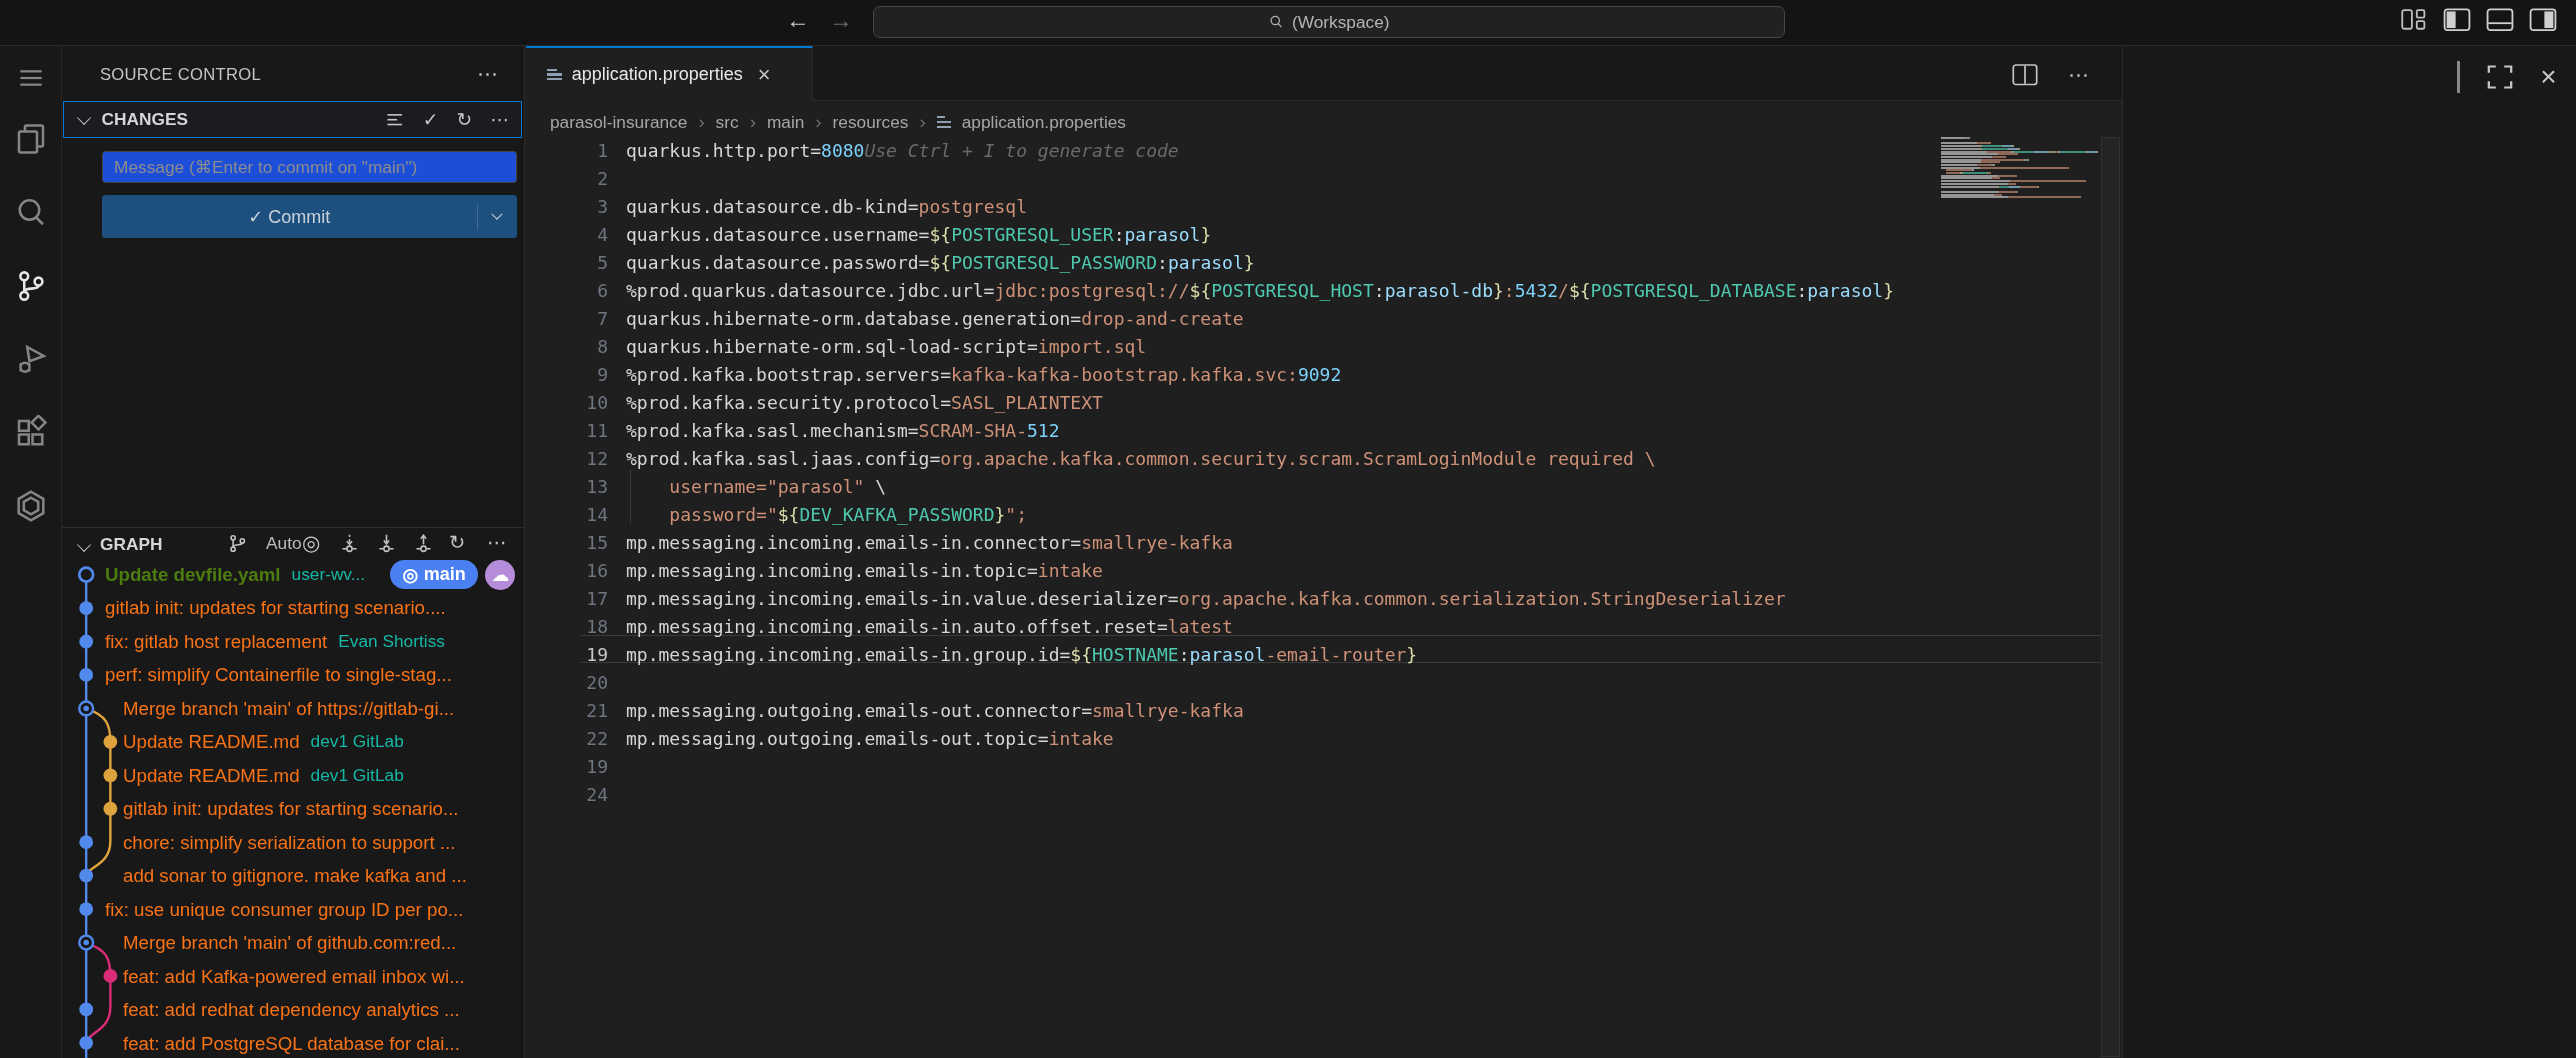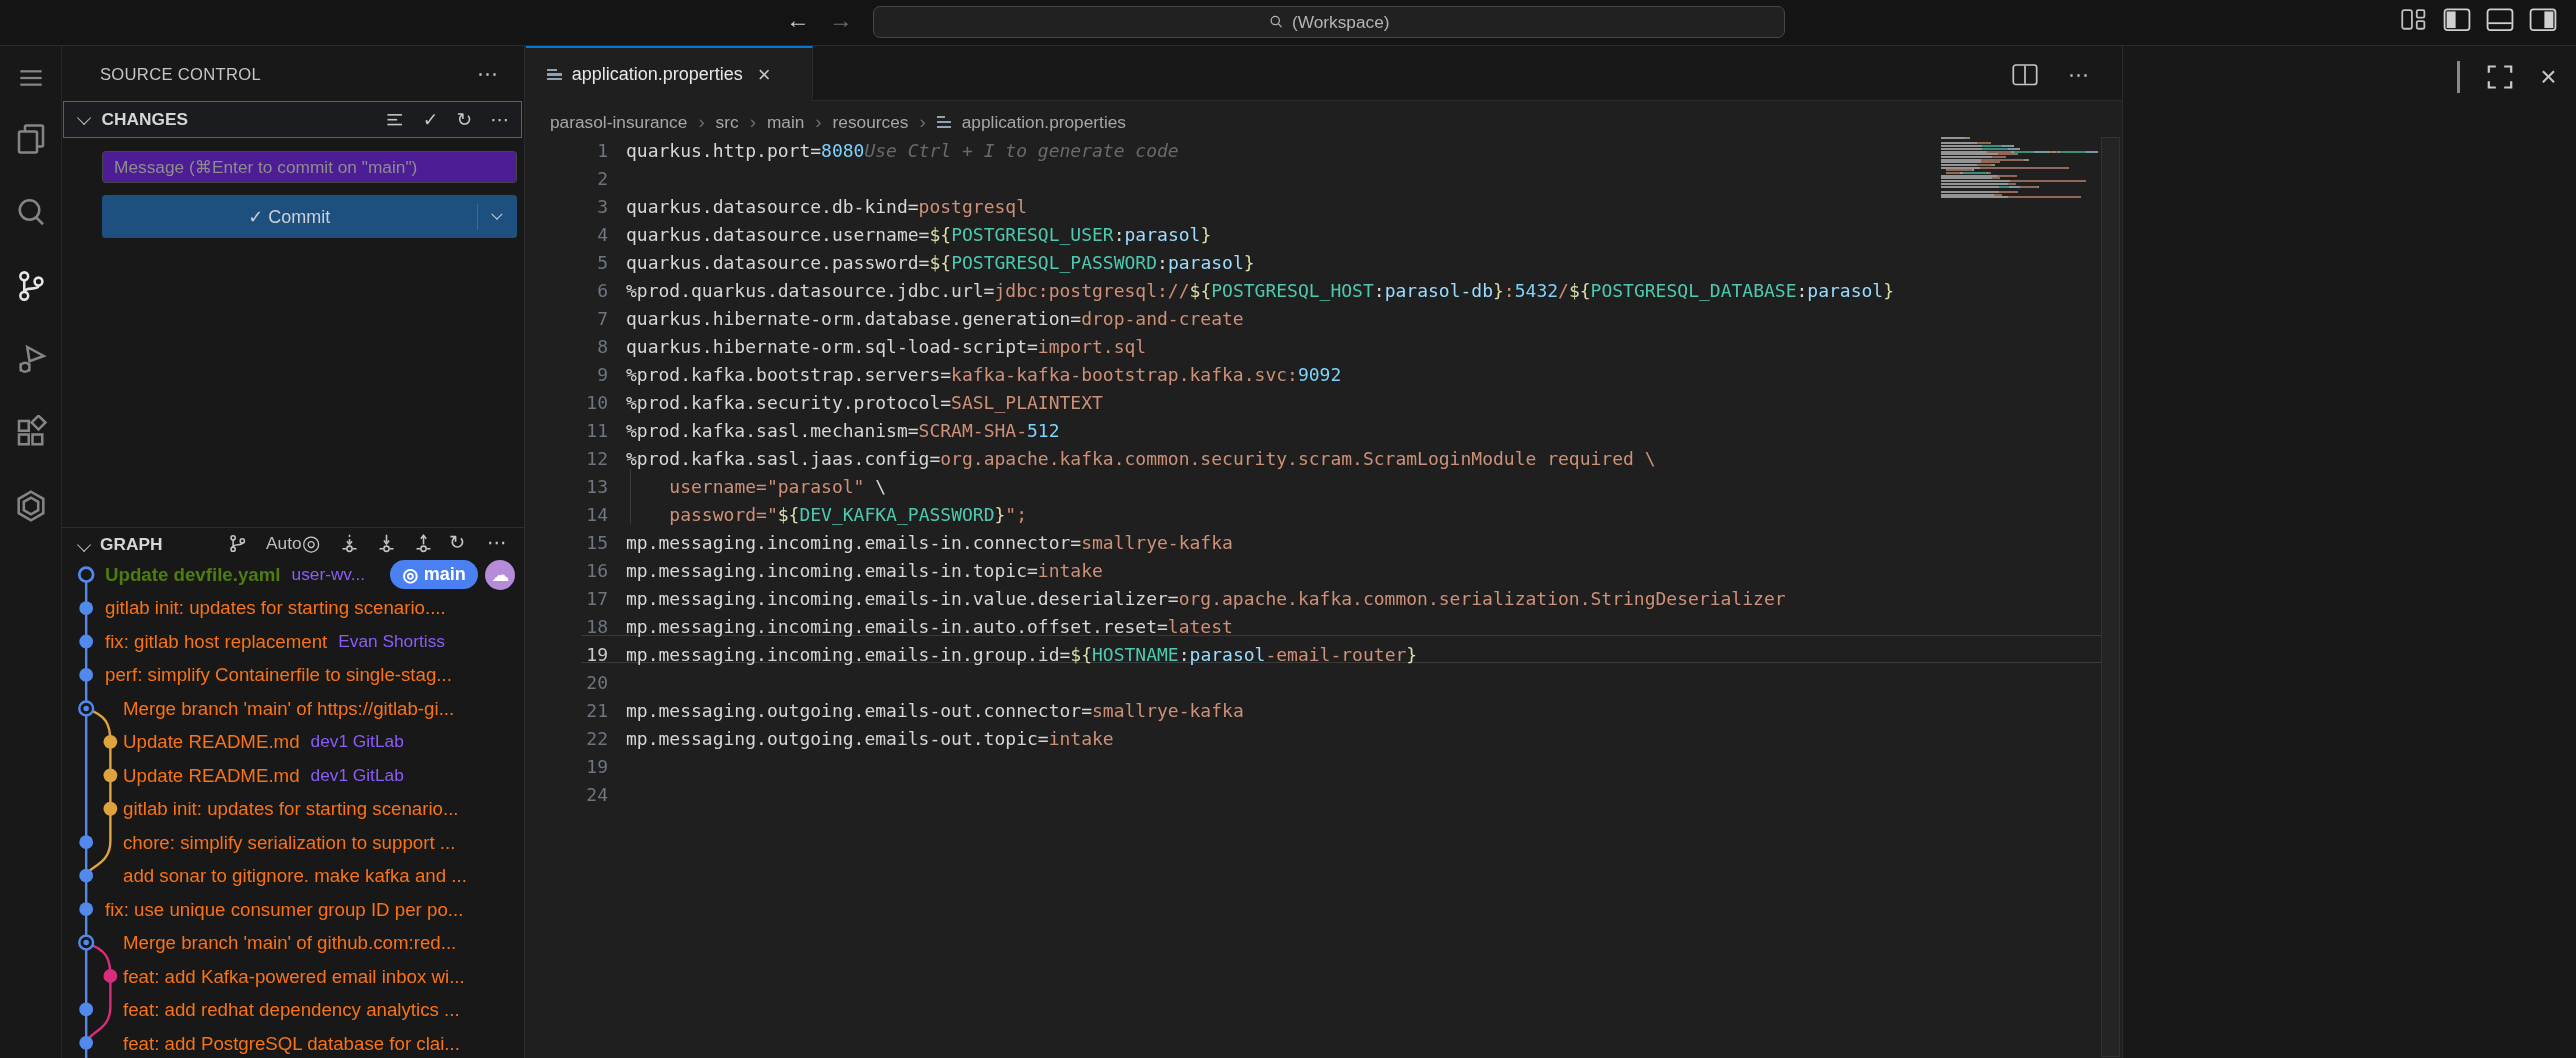--- a/index.html
+++ b/index.html
@@ -34,21 +34,21 @@
   .dots { color:#c0c0c0; font-size:21px; line-height:1; }
   #scm-more { left:415px; top:16.6px; }
   #changes-row { left:1.4px; top:55px; width:459px; height:37px;
                  border:1.4px solid #0078d4; background:rgba(70,120,200,0.05);
                  display:flex; align-items:center; }
   .chev { width:9.7px; height:9.7px; border-left:1.4px solid #c5c5c5; border-bottom:1.4px solid #c5c5c5;
           transform:rotate(-45deg); display:inline-block; }
   #changes-label,#graph-label { font-size:17.3px; font-weight:700; color:#d6d6d6; }
   .sec-icons { display:flex; align-items:center; gap:18px; margin-left:auto; margin-right:12.5px; }
   .sec-icons .ic { color:#c5c5c5; font-size:18.7px; }
-  #commit-input { left:40px; top:105px; width:415px; height:32px; background:#4c1d95;
+  #commit-input { left:40px; top:105px; width:415px; height:32px; background:#1d4ed8;
                   border:1.4px solid #454545; border-radius:3.5px; color:#cccccc; font-size:17.3px;
                   padding:0 11px; outline:none; font-family:"Liberation Sans",sans-serif; }
   #commit-input::placeholder { color:#8d8d8d; }
   #commit-btn { left:40px; top:149px; width:415px; height:43px; background:#1d4f7f;
                 border-radius:3.5px; display:flex; align-items:center; color:#c9d2da;
                 font-size:18px; }
   #commit-btn .lbl { flex:1; text-align:center; }
   #commit-btn .sep { width:1.4px; height:26px; background:#3e6a94; }
   #commit-btn .dd { width:39px; display:flex; justify-content:center; }
   #commit-btn .chev { border-color:#c9d2da; width:8.3px; height:8.3px; }
@@ -56,21 +56,21 @@
   #graph-header { left:0; top:484px; width:463px; height:28px; }
   #graph-label { position:absolute; left:38px; top:4.2px; }
   #graph-header .chev { position:absolute; left:16.6px; top:9.7px; }
   .gh-ic { position:absolute; top:1.4px; color:#c5c5c5; font-size:19.4px; }
   #graph-list { left:0; top:512px; width:463px; height:501px; overflow:hidden; }
   #graph-svg { position:absolute; left:0; top:0; }
   .graph-row { position:absolute; width:463px; height:33px; display:flex; align-items:center;
                white-space:nowrap; overflow:hidden; }
   .graph-row .msg { font-size:18.7px; color:#f97316; }
   .graph-row .msg.bold { font-weight:700; color:#4d7c0f; }
-  .graph-row .author { font-size:17.3px; color:#8b5cf6; margin-left:11px; }
+  .graph-row .author { font-size:17.3px; color:#14b8a6; margin-left:11px; }
   .badge-pill { margin-left:auto; height:29px; border-radius:14.5px; display:flex;
                 align-items:center; gap:5.5px; padding:0 12.5px; color:#fff; font-size:18px;
                 font-weight:600; flex:none; }
   .badge-cloud { width:30px; height:30px; border-radius:50%; margin:0 9.7px 0 7px; flex:none;
                  display:flex; align-items:center; justify-content:center; color:#fff; font-size:18px; }
 
   
   #editor { left:526px; top:46px; width:1596px; height:1013px; background:#1f1f1f; }
   #tabbar { left:0; top:0; width:1596px; height:55px; background:#181818;
             border-bottom:0.7px solid #2b2b2b; }

